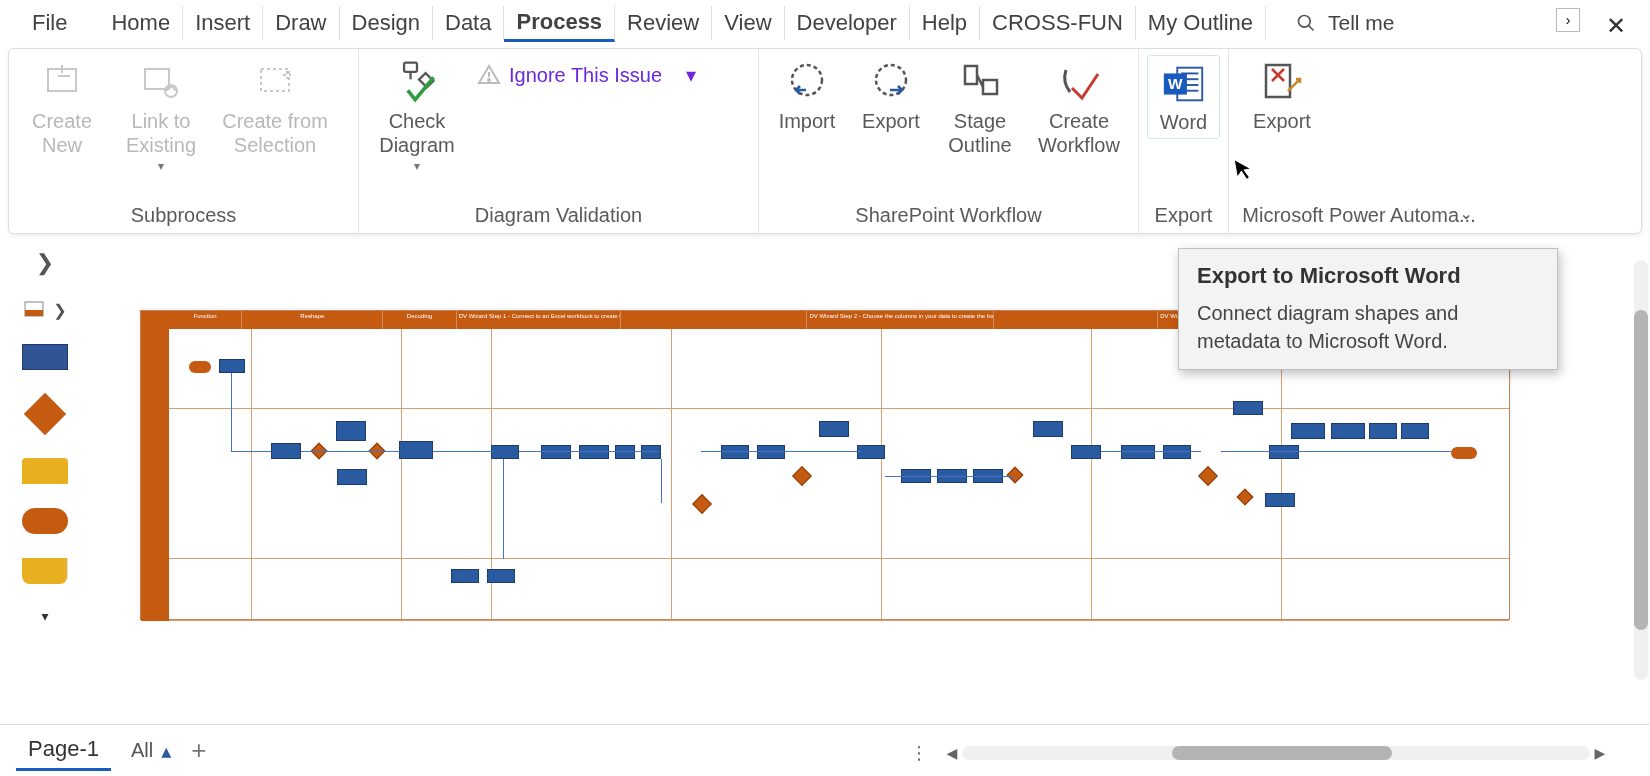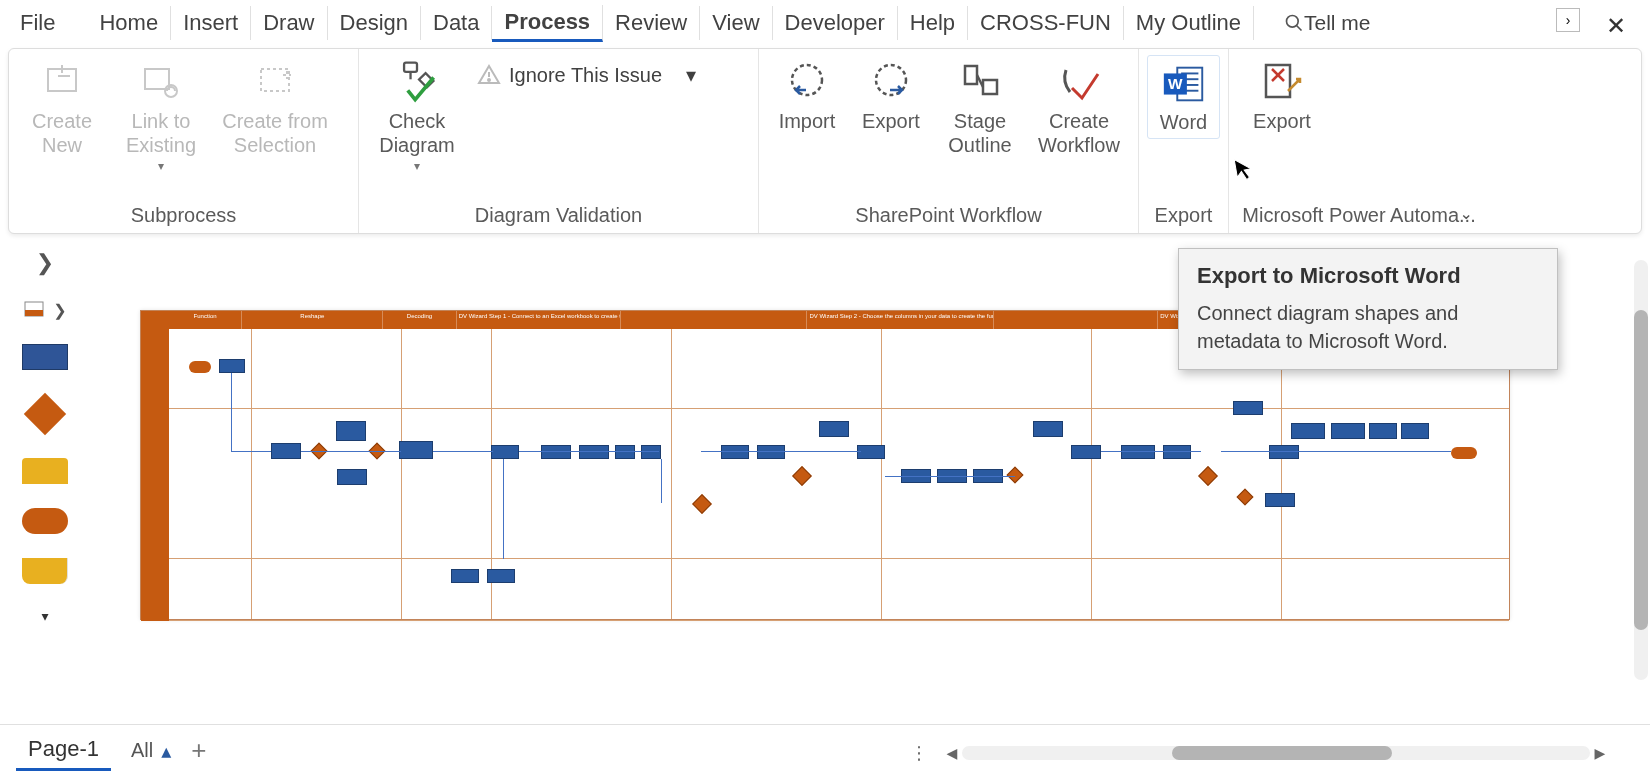--- a/index.html
+++ b/index.html
@@ -1,40 +1,40 @@
 <!DOCTYPE html>
 <html><head>
 <meta charset="utf-8">
 <style>
 * { box-sizing: border-box; margin: 0; padding: 0; font-family: "Segoe UI", sans-serif; }
 body { background: #fff; width: 1650px; height: 776px; overflow: hidden; position: relative; }
 
 
-.tab-bar { display: flex; align-items: center; height: 46px; background: #fff; padding: 0 8px; position: relative; }
+.tab-bar { display: flex; align-items: center; height: 46px; background: #fff; padding: 0 20px; position: relative; }
 .tab { padding: 4px 12px; font-size: 22px; color: #424242; cursor: pointer; border-right: 1px solid #e0e0e0; }
 .tab.active { font-weight: 600; border-bottom: 3px solid #185abd; }
 .tab.file { border-right: none; margin-right: 20px; }
-.tell-me { display: flex; align-items: center; margin-left: 30px; font-size: 21px; color: #424242; }
+.tell-me { display: flex; align-items: center; gap: 12px; margin-left: 30px; font-size: 21px; color: #424242; }
 .tell-me-icon { width: 20px; height: 20px; }
 .tab-expand { position: absolute; right: 70px; top: 8px; width: 24px; height: 24px; border: 1px solid #bbb; display: flex; align-items: center; justify-content: center; font-size: 14px; }
 .close-app { position: absolute; right: 24px; top: 12px; font-size: 24px; color: #333; }
 
 
 .ribbon { display: flex; height: 186px; background: #fff; border: 1px solid #ddd; border-radius: 6px; margin: 2px 8px 0 8px; box-shadow: 0 2px 4px rgba(0,0,0,0.08); }
 .ribbon-group { display: flex; flex-direction: column; position: relative; padding: 6px 8px 2px 8px; border-right: 1px solid #e5e5e5; }
 .ribbon-group-body { display: flex; flex: 1; align-items: flex-start; gap: 4px; }
 .ribbon-group-label { text-align: center; font-size: 20px; color: #5a5a5a; padding: 4px 0 4px 0; }
 .big-btn { display: flex; flex-direction: column; align-items: center; justify-content: flex-start; width: 90px; padding: 4px 2px; color: #5a5a5a; }
 .big-btn.disabled { color: #b8b8b8; }
 .big-btn .icon-slot { width: 48px; height: 48px; display: flex; align-items: center; justify-content: center; margin-bottom: 2px; }
 .big-btn .lbl { font-size: 20px; text-align: center; line-height: 1.2; }
 .big-btn .chev { font-size: 12px; margin-top: 2px; color: #777; }
 .stack { display: flex; flex-direction: column; gap: 10px; padding-top: 4px; }
 .inline-item { display: flex; align-items: center; gap: 8px; font-size: 20px; color: #5a5a5a; padding: 4px 6px; }
-.inline-item.disabled { color: #404040; justify-content: space-between; }
+.inline-item.disabled { color: #6d28d9; justify-content: space-between; }
 .checkbox { width: 20px; height: 20px; border: 2px solid #888; border-radius: 3px; }
 .word-btn { background: #fff; border: 1px solid #d6e4f5; border-radius: 3px; padding: 4px 6px; }
 .collapse-ribbon { position: absolute; right: 16px; bottom: 10px; font-size: 16px; color: #555; }
 
 
 .sidebar { position: absolute; left: 0; top: 240px; width: 90px; height: 460px; background: #fff; display: flex; flex-direction: column; align-items: center; gap: 24px; padding-top: 10px; }
 .sb-chevron { font-size: 22px; color: #555; }
 .sb-row { display: flex; align-items: center; gap: 6px; }
 .sb-shape { width: 46px; height: 26px; }
 .sb-shape.rect { background: #2f5597; border: 1px solid #1f3a66; }

